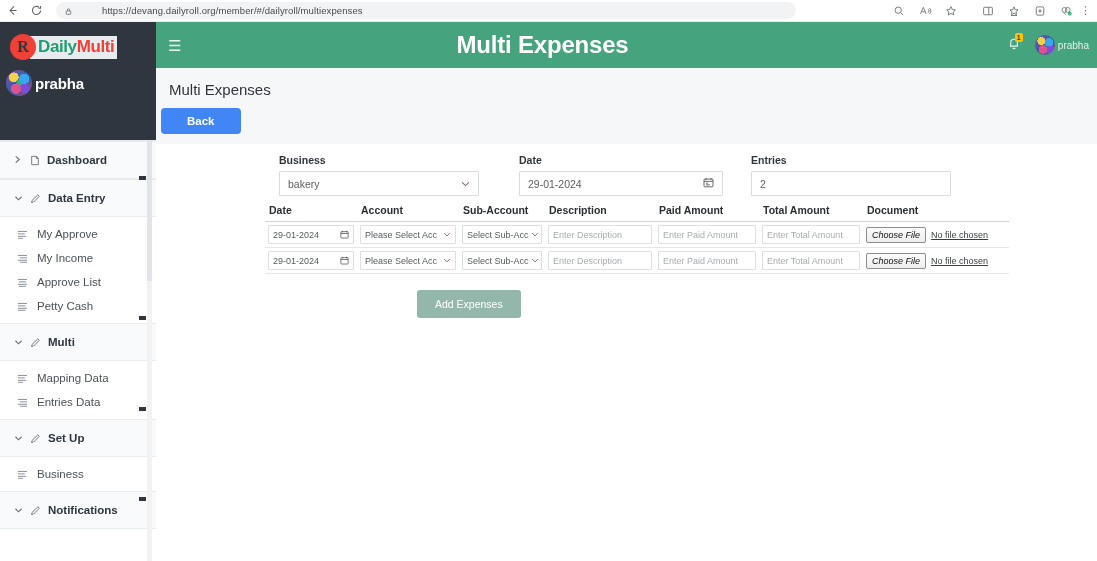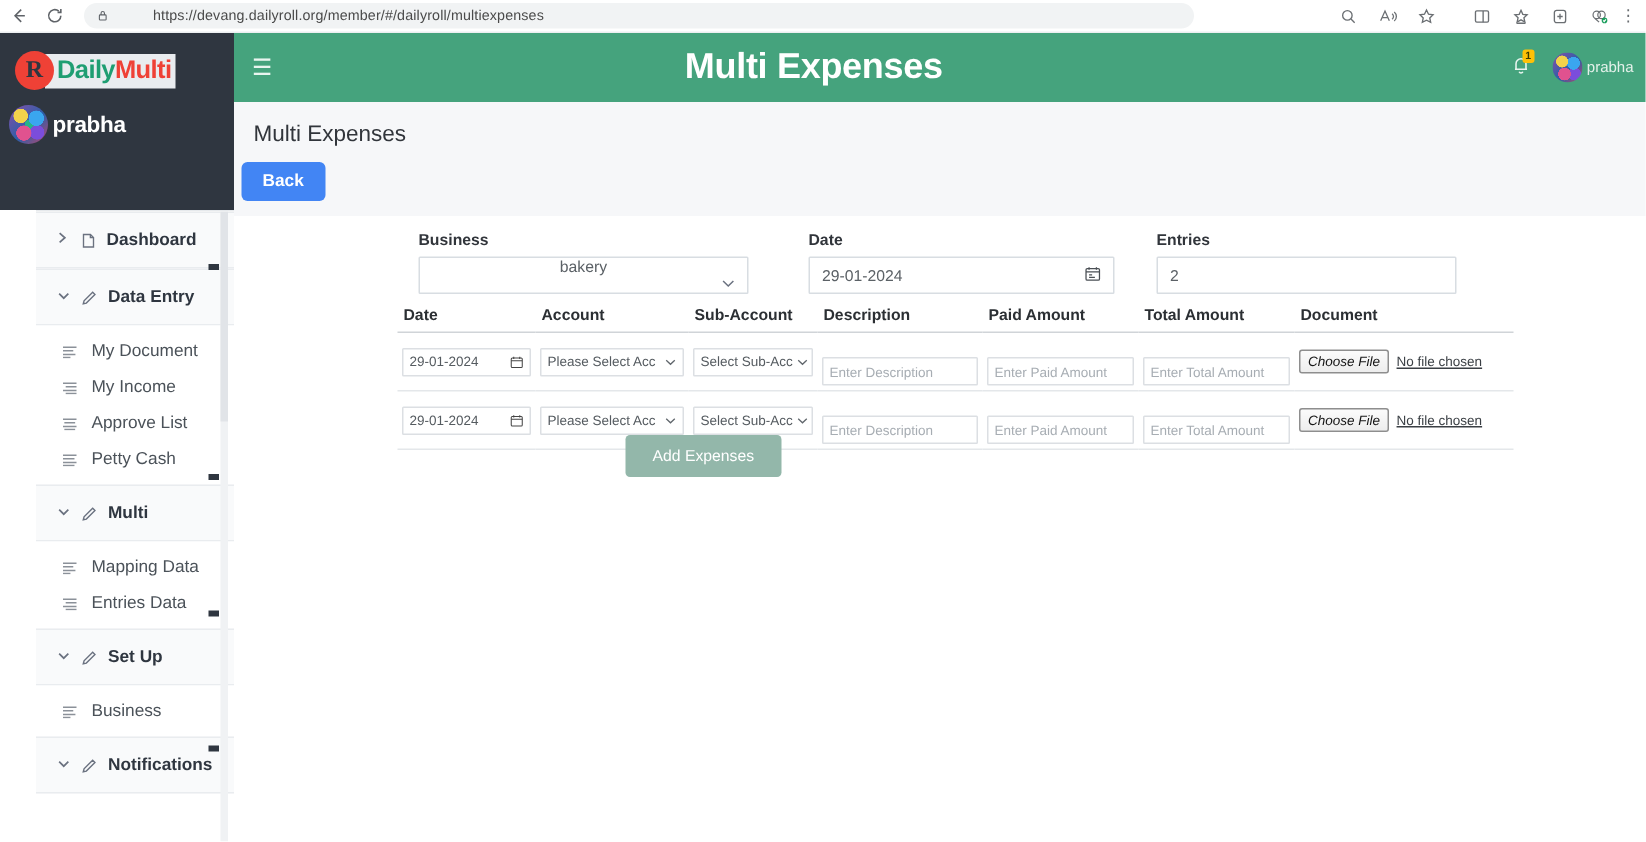--- a/index.html
+++ b/index.html
@@ -110,21 +110,20 @@
   #user-name {
     color: #ffffff; font-size: 15px; font-weight: bold;
     letter-spacing: -0.2px;
   }
 
   #nav-scroll {
     height: 421px;
     overflow: hidden;
     position: relative;
     border-top: 1px solid #e6e9ec;
-    margin-left: 24px;
   }
   .nav-group-header {
     display: flex; align-items: center; gap: 7px;
     height: 38px;
     padding-left: 14px;
     background: #f9fafb;
     border-bottom: 1px solid #e9ecef;
     border-top: 1px solid #e9ecef;
     font-size: 11.5px;
     font-weight: bold;
@@ -212,21 +211,21 @@
   }
   #page-title {
     position: absolute; top: 13px; left: 13px;
     font-size: 15px; color: #31353b;
   }
   #back-button {
     position: absolute; top: 40px; left: 5px;
     background: #4285f4; color: #ffffff;
     border: none; border-radius: 4px;
     font-size: 11.5px; font-weight: bold;
-    padding: 7px 14px;
+    padding: 7px 26px;
     font-family: "Liberation Sans", sans-serif;
   }
 
   #content {
     position: absolute; top: 144px; left: 156px;
     width: 941px; height: 417px;
     background: #ffffff;
   }
 
   #filter-row {
@@ -246,21 +245,21 @@
     color: #5b6166;
     padding: 0 8px;
     display: flex; align-items: center;
     font-family: "Liberation Sans", sans-serif;
     border-radius: 1px;
   }
   .ctl .caret {
     margin-left: auto; color: #6b7280; font-size: 9px;
   }
   #business-block { margin-left: 123px; }
-  #business-select { width: 220px; flex-direction: column; }
+  #business-select { width: 200px; }
   #date-block { margin-left: 40px; }
   #date-input { width: 204px; justify-content: space-between; }
   #entries-block { margin-left: 28px; }
   #entries-input { width: 200px; }
 
   
   #expense-table {
     position: absolute; top: 60px; left: 109px;
     border-collapse: collapse;
   }
@@ -281,21 +280,21 @@
     border: 1px solid #dcdfe3;
     background: #ffffff;
     font-size: 9px;
     color: #555b60;
     padding: 0 4px;
     display: flex; align-items: center;
     border-radius: 1px;
     white-space: nowrap;
     overflow: hidden;
   }
-  .cell-ctl.ph { color: #a7adb3; margin-top: 13px; }
+  .cell-ctl.ph { color: #a7adb3; }
   .cell-ctl .caret { margin-left: auto; color: #60666c; font-size: 8px; padding-left: 2px; }
   .cal-ico { margin-left: auto; color: #444; display: flex; }
   .w-date { width: 86px; }
   .w-acct { width: 96px; }
   .w-sub  { width: 80px; }
   .w-desc { width: 104px; }
   .w-paid { width: 98px; }
   .w-total{ width: 98px; }
 
   .file-cell {
@@ -454,21 +453,21 @@
     <div class="nav-sub">
       <div class="nav-item">
         <span class="licon">
           <svg width="11" height="9" viewBox="0 0 12 10" fill="none" stroke="currentColor" stroke-width="1.1">
               <path d="M1 1.6 H11"></path>
               <path d="M1 4.3 H8.6"></path>
               <path d="M1 7 H10.2"></path>
               <path d="M1 9.2 H6.5"></path>
             </svg>
         </span>
-        <span>My Document</span>
+        <span>My Approve</span>
       </div>
       <div class="nav-item">
         <span class="licon">
           <svg width="11" height="9" viewBox="0 0 12 10" fill="none" stroke="currentColor" stroke-width="1.1">
               <path d="M1 1.6 H11"></path>
               <path d="M3 4.3 H11"></path>
               <path d="M1 7 H11"></path>
               <path d="M3 9.2 H11"></path>
             </svg>
         </span>

